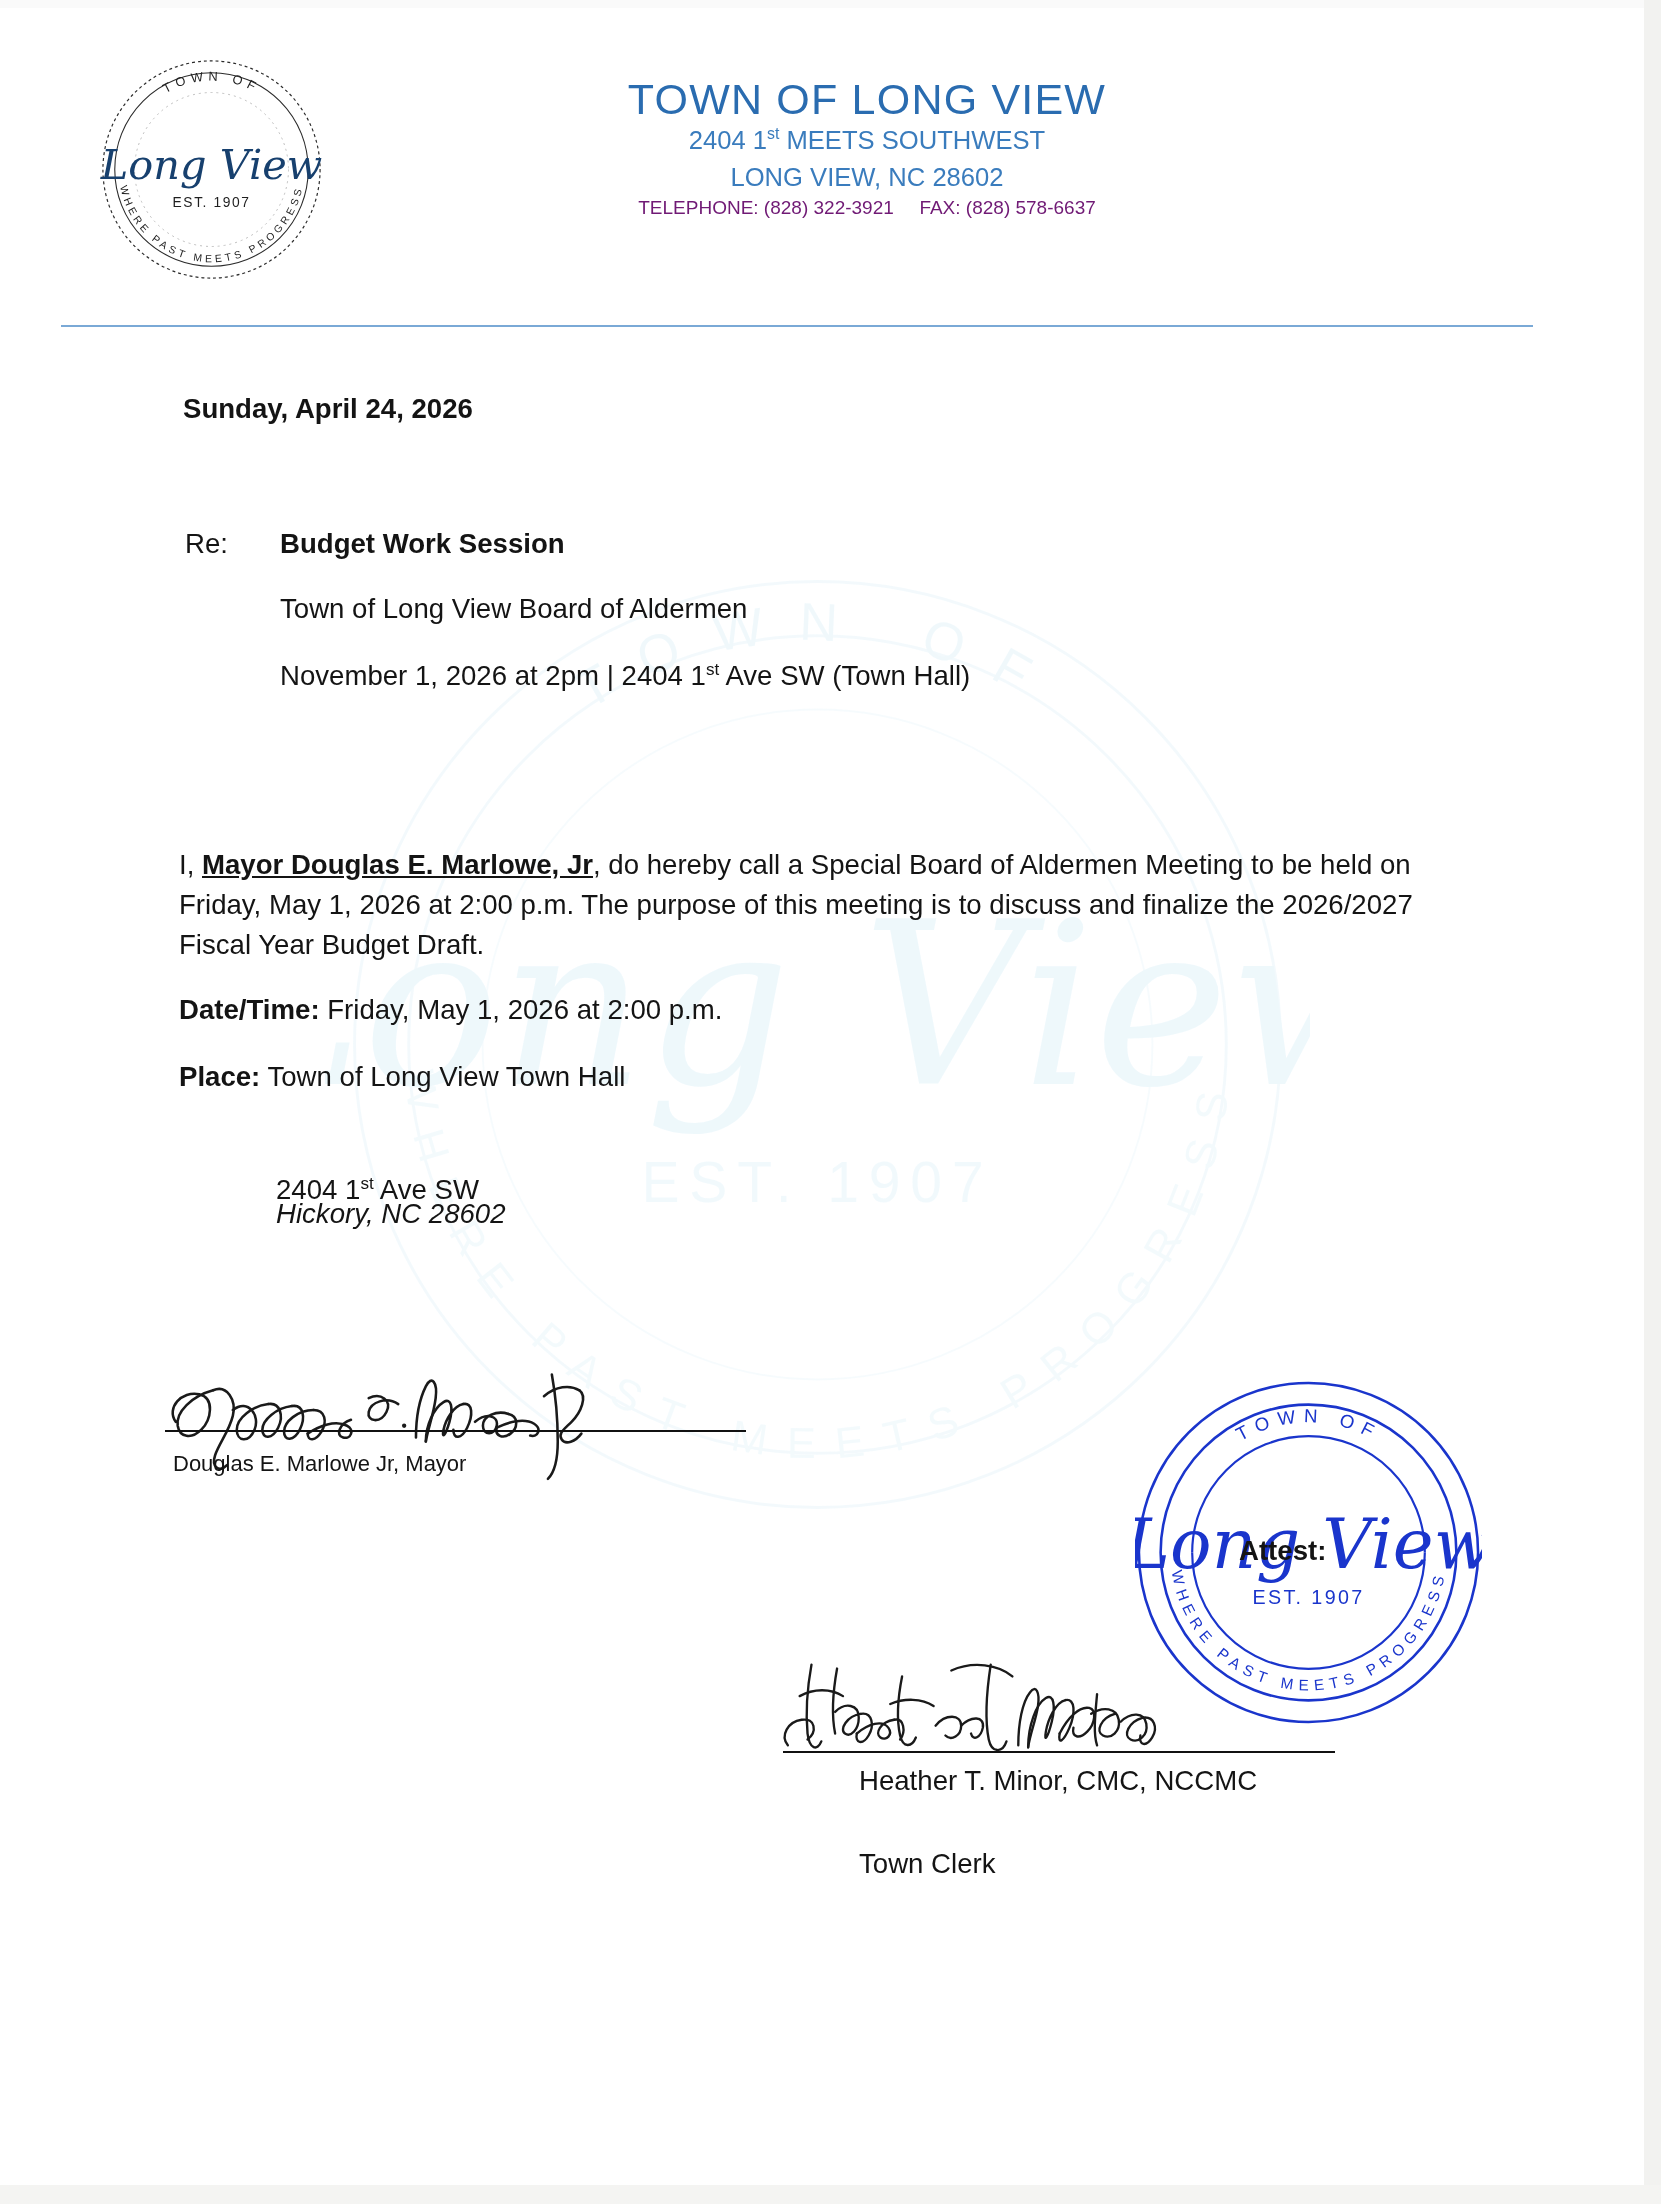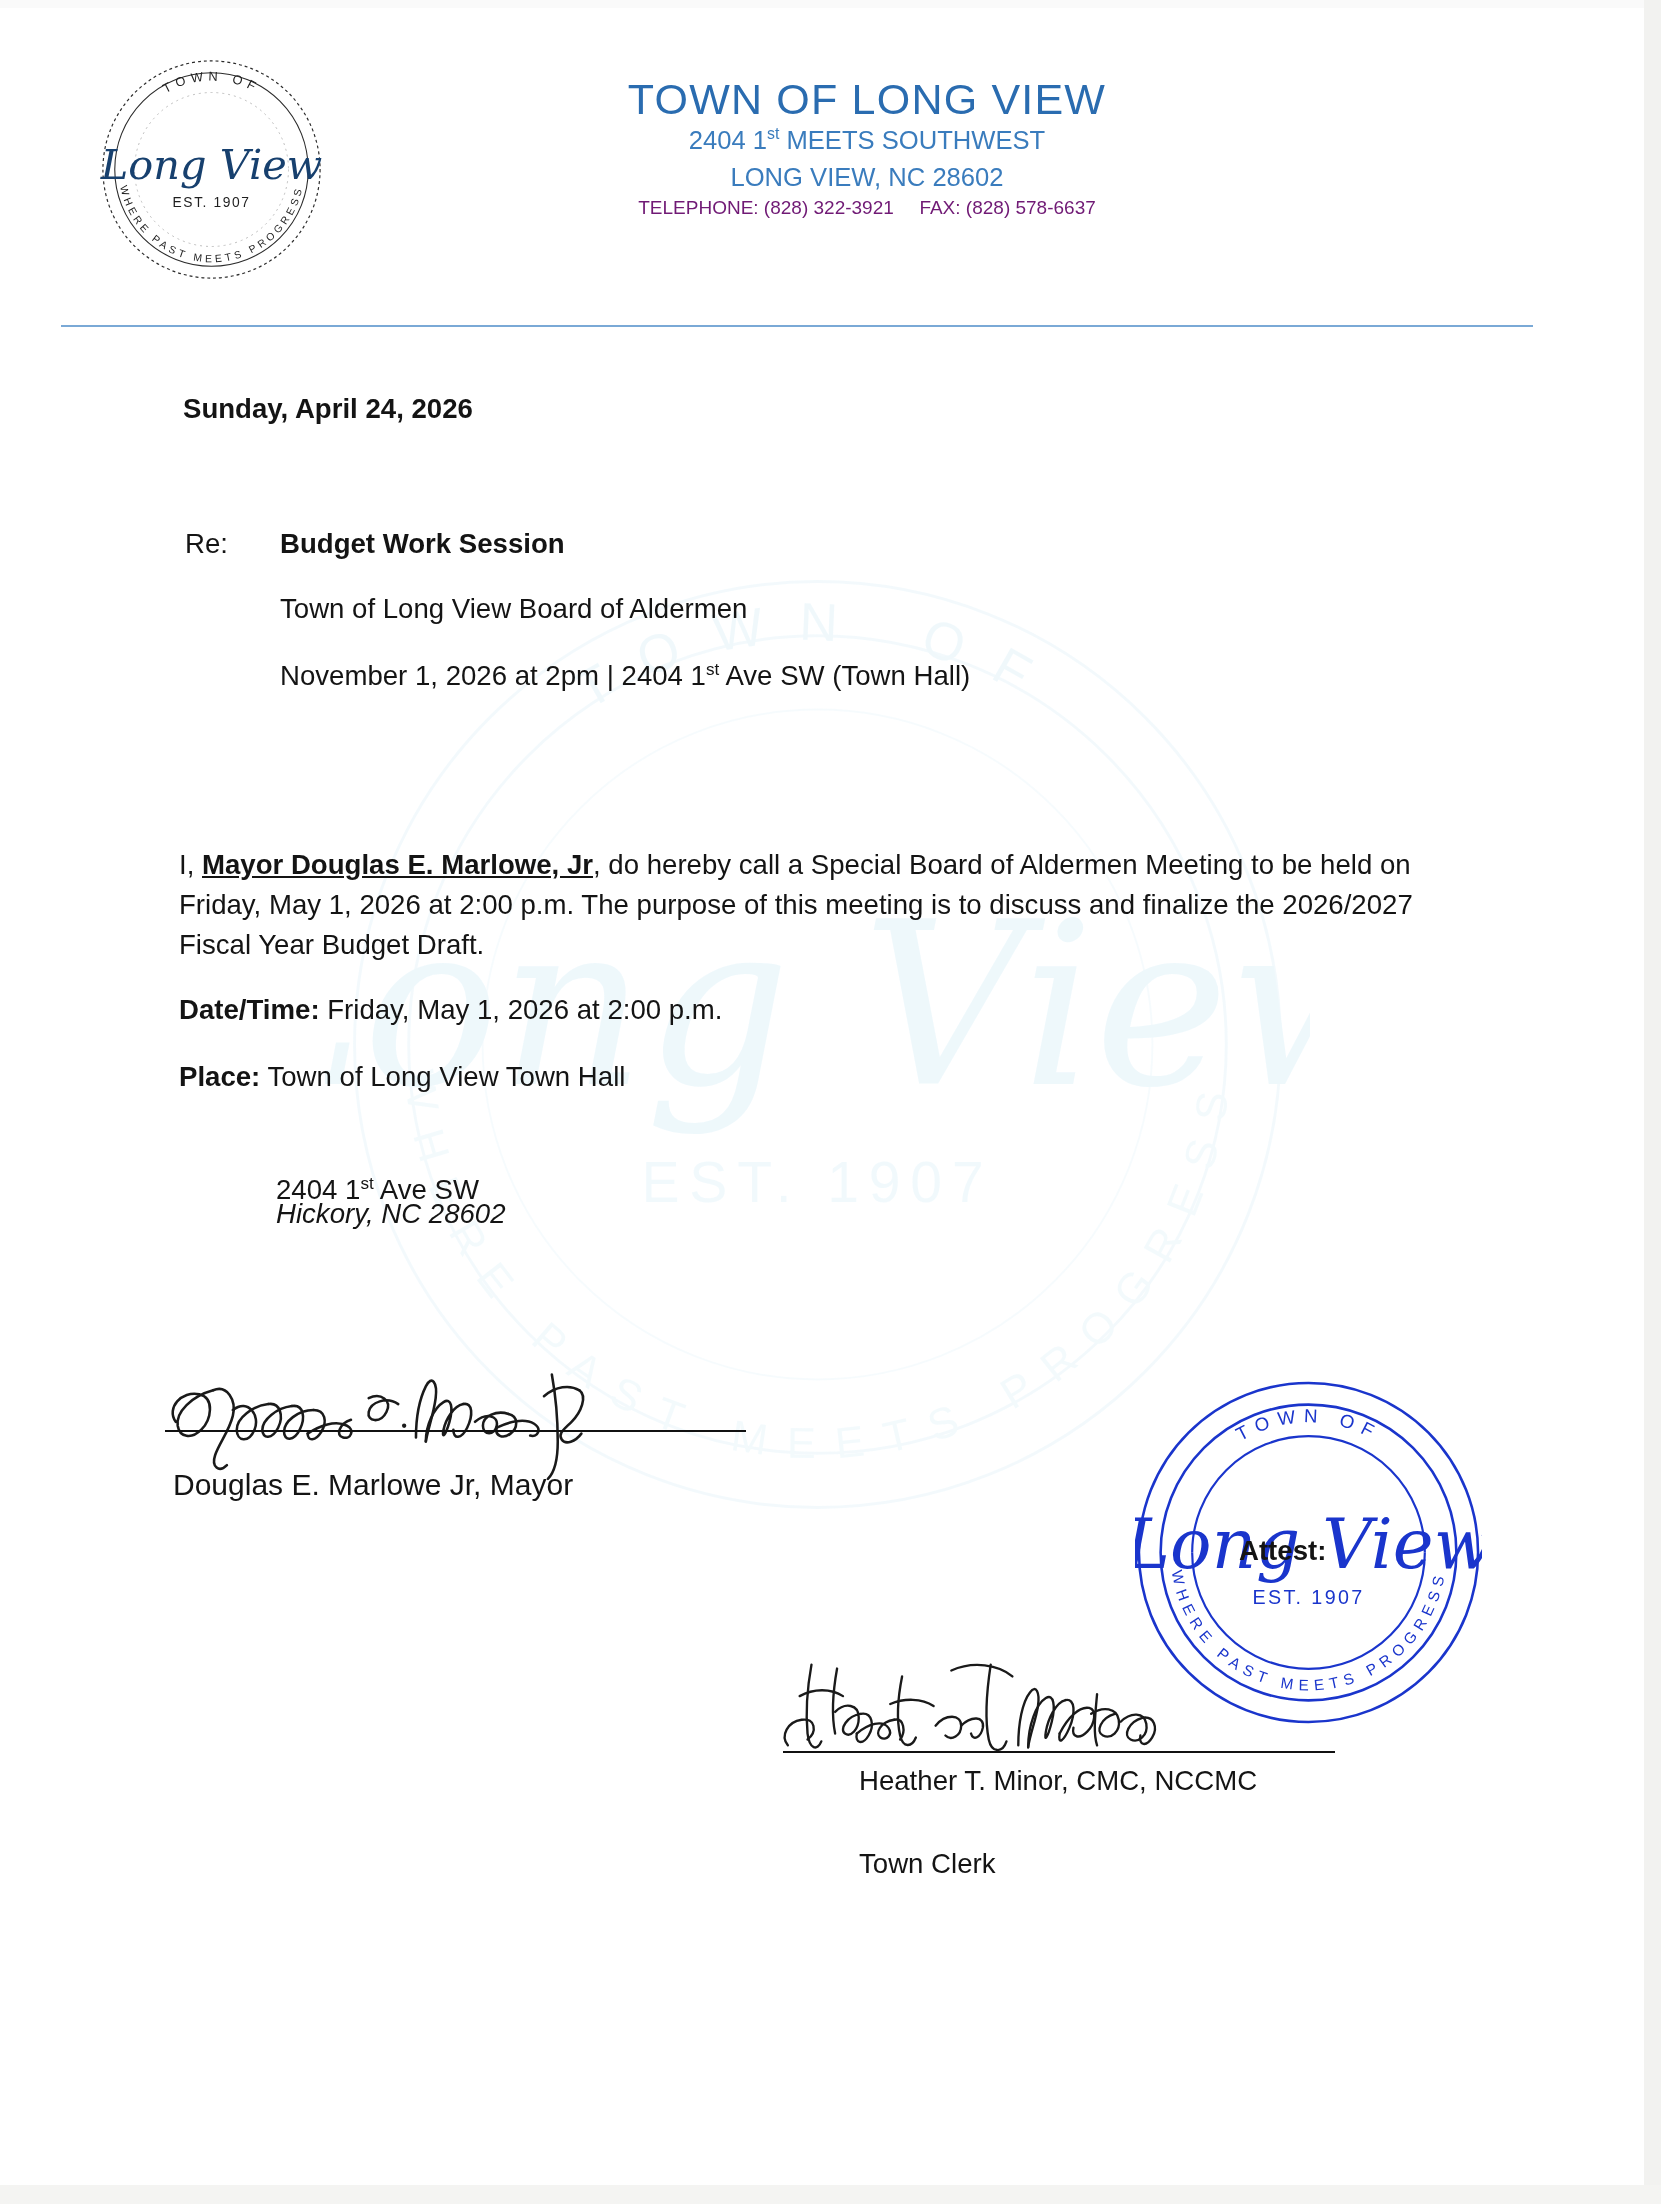--- a/index.html
+++ b/index.html
@@ -153,21 +153,21 @@
     left: 158px; top: 1335px;
     width: 512px; height: 148px;
   }
   .sig-mayor-ink svg { width: 512px; height: 148px; display: block; }
   .sig-mayor-rule {
     position: absolute;
     left: 165px; top: 1430px;
     width: 581px; height: 2px;
     background: #111;
   }
-  .sig-mayor-name { left: 173px; top: 1448px; font-size: 30px; margin-top: 16px; }
+  .sig-mayor-name { left: 173px; top: 1448px; font-size: 22px; }
 
   .attest-label {
     left: 1239px; top: 1531px;
     font-size: 27.6px; font-weight: 700;
     z-index: 6;
   }
 
   .seal-stamp {
     position: absolute;
     left: 1135px; top: 1379px;

